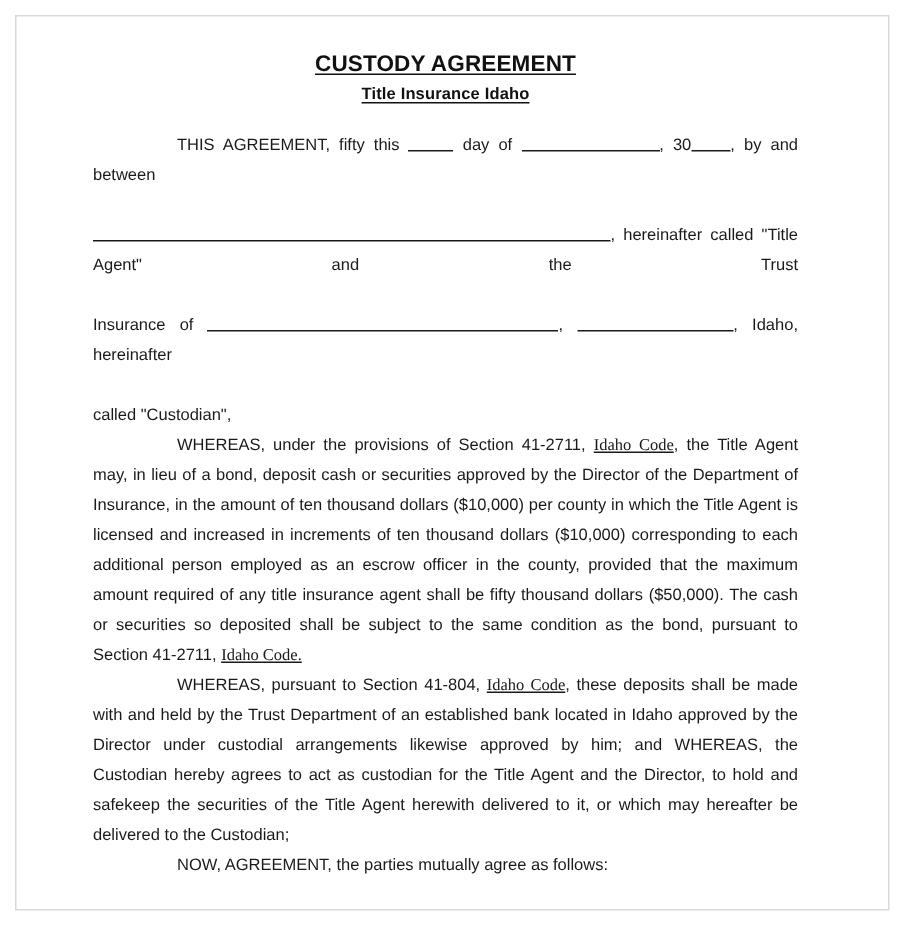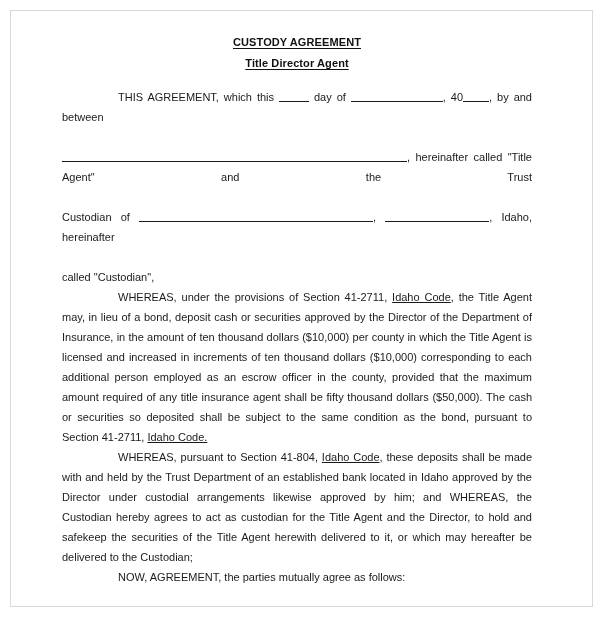--- a/index.html
+++ b/index.html
@@ -34,21 +34,21 @@
     top: 22px;
     width: 470px;
   }
 
   
   .title-block {
     text-align: center;
     margin-bottom: 14px;
   }
   .title-line {
-    font-size: 11px;
+    font-size: 15px;
     font-weight: 700;
     letter-spacing: 0.1px;
     line-height: 19px;
     color: #111111;
   }
   .title-line span.u {
     text-decoration: underline;
     text-underline-offset: 2px;
   }
   .title-line.sub {
@@ -66,20 +66,21 @@
     color: #1a1a1a;
   }
   p.para.indent {
     text-indent: 56px;
   }
 
   
   .cite {
     text-decoration: underline;
     text-underline-offset: 1px;
+    font-family: Liberation Serif, serif;
   }
 
   
   .blank {
     display: inline-block;
     border-bottom: 1px solid #1a1a1a;
     vertical-align: baseline;
     height: 11px;
     margin-bottom: -1px;
   }
@@ -107,36 +108,36 @@
 <body>
 
 <div class="page">
   <div class="page-inner">
 
     <div class="title-block">
       <div class="title-line">
         <span class="u">CUSTODY AGREEMENT</span>
       </div>
       <div class="title-line sub">
-        <span class="u">Title Director Agent</span>
+        <span class="u">Title Insurance Idaho</span>
       </div>
     </div>
 
     <div>
       <div class="jline" style="font-size:11px;line-height:20px;">
-        <span style="display:inline-block;width:56px;"></span><span>THIS AGREEMENT, which this</span>
+        <span style="display:inline-block;width:56px;"></span><span>THIS AGREEMENT, fifty this</span>
         <span class="blank s"></span>
         <span>day of</span>
-        <span class="blank m"></span><span>, 40</span><span class="blank xs"></span><span>, by and between</span>
+        <span class="blank m"></span><span>, 30</span><span class="blank xs"></span><span>, by and between</span>
       </div>
       <div class="jline" style="font-size:11px;line-height:20px;">
         <span class="blank fill"></span><span>, hereinafter called "Title Agent" and the Trust</span>
       </div>
       <div class="jline" style="font-size:11px;line-height:20px;">
-        <span>Custodian of</span>
+        <span>Insurance of</span>
         <span class="blank xl"></span>,
         <span class="blank l"></span><span>, Idaho, hereinafter</span>
       </div>
       <div class="lline" style="font-size:11px;line-height:20px;">
         <span>called "Custodian",</span>
       </div>
     </div>
 
 
     <p class="para indent"><span>WHEREAS, under the provisions of Section 41-2711,</span> <span class="cite">Idaho Code</span><span>, the Title Agent may, in lieu of a bond, deposit cash or securities approved by the Director of the Department of Insurance, in the amount of ten thousand dollars ($10,000) per county in which the Title Agent is licensed and increased in increments of ten thousand dollars ($10,000) corresponding to each additional person employed as an escrow officer in the county, provided that the maximum amount required of any title insurance agent shall be fifty thousand dollars ($50,000). The cash or securities so deposited shall be subject to the same condition as the bond, pursuant to Section 41-2711,</span> <span class="cite">Idaho Code.</span></p>

